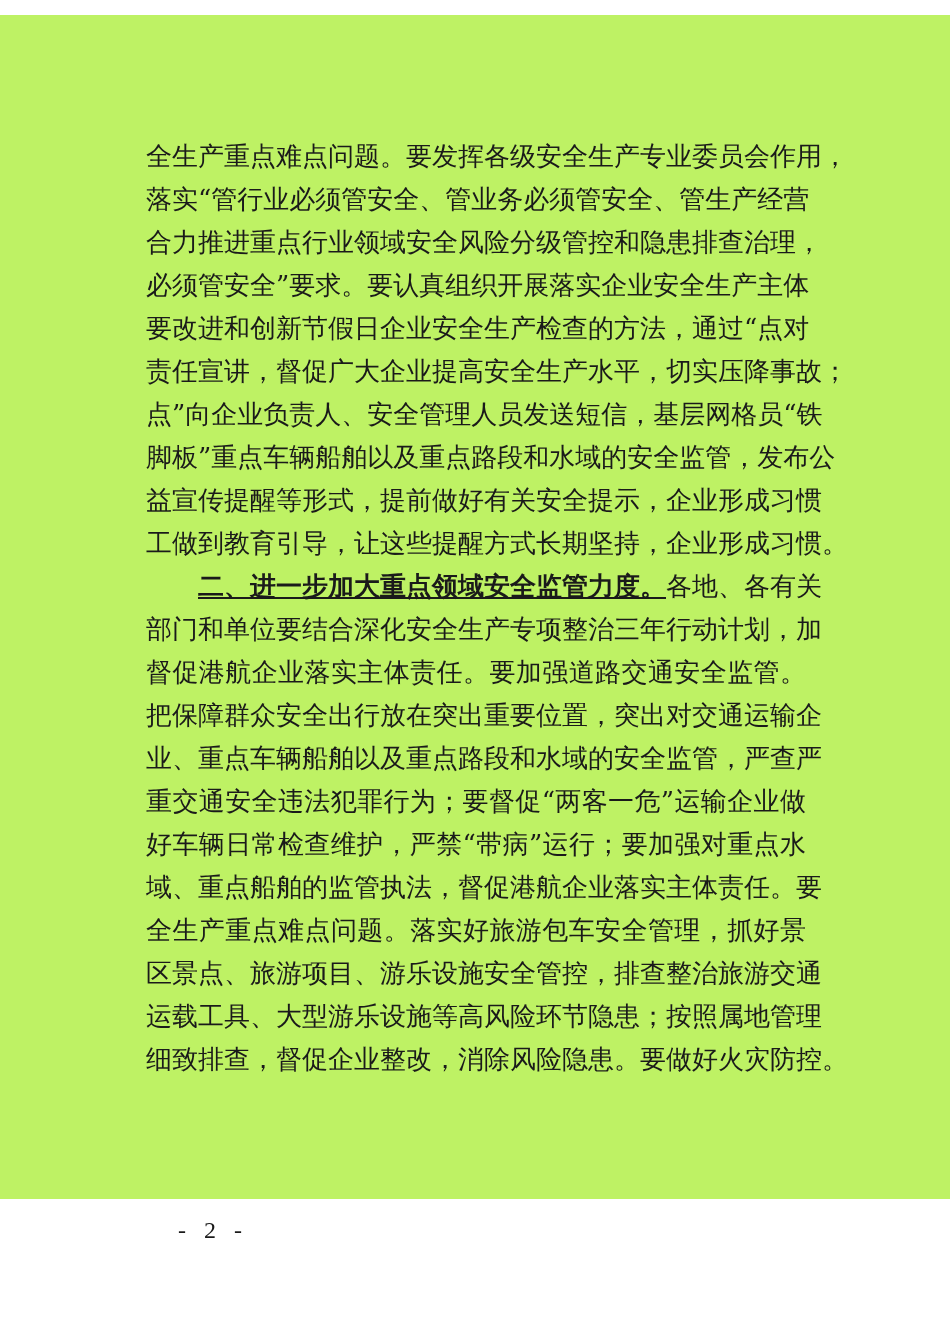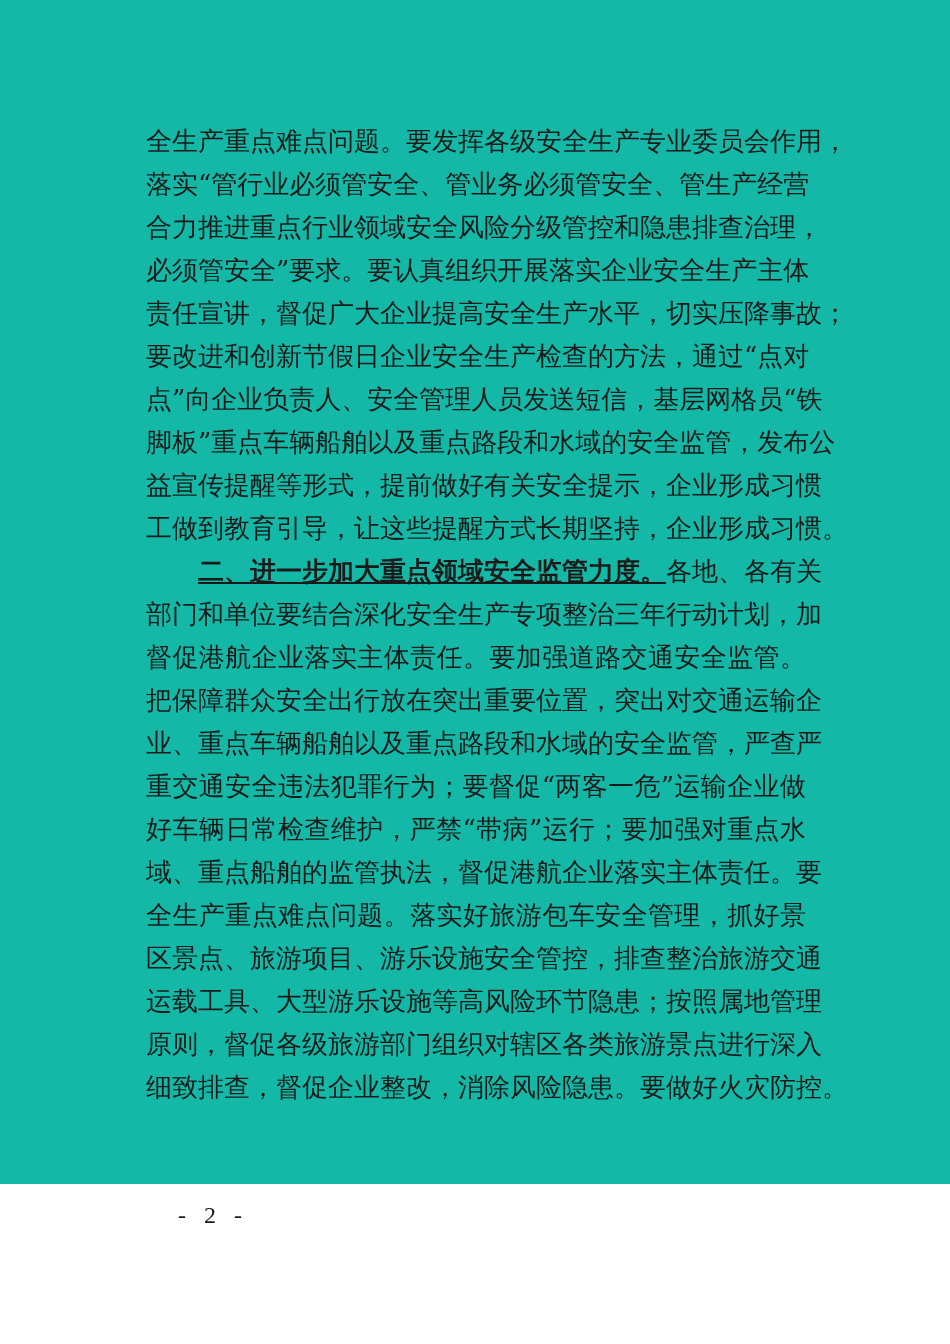--- a/index.html
+++ b/index.html
@@ -10,24 +10,24 @@
     body {
       width: 950px;
       height: 1344px;
       position: relative;
       overflow: hidden;
       font-family: "DejaVu Serif", "Liberation Serif", serif;
       color: #1a1a1a;
     }
     .page {
       position: absolute;
-      left: 0; top: 0;
+      left: 0; top: 15px;
       width: 950px;
       height: 1184px;
-      background: #14b8a6;
+      background: #bef264;
     }
     .text-block {
       position: absolute;
       left: 146px;
       top: 120px;
       width: 660px;
     }
     .line {
       height: 43px;
       line-height: 43px;
@@ -60,35 +60,34 @@
   </style>
 </head>
 <body>
 
 <div class="page">
   <div class="text-block">
     <div class="line"><span>全生产重点难点问题。要发挥各级安全生产专业委员会作用，</span></div>
     <div class="line"><span>落实“管行业必须管安全、管业务必须管安全、管生产经营</span></div>
     <div class="line"><span>合力推进重点行业领域安全风险分级管控和隐患排查治理，</span></div>
     <div class="line"><span>必须管安全”要求。要认真组织开展落实企业安全生产主体</span></div>
+    <div class="line"><span>要改进和创新节假日企业安全生产检查的方法，通过“点对</span></div>
     <div class="line"><span>责任宣讲，督促广大企业提高安全生产水平，切实压降事故；</span></div>
-    <div class="line"><span>要改进和创新节假日企业安全生产检查的方法，通过“点对</span></div>
     <div class="line"><span>点”向企业负责人、安全管理人员发送短信，基层网格员“铁</span></div>
     <div class="line"><span>脚板”重点车辆船舶以及重点路段和水域的安全监管，发布公</span></div>
     <div class="line"><span>益宣传提醒等形式，提前做好有关安全提示，企业形成习惯</span></div>
     <div class="line"><span>工做到教育引导，让这些提醒方式长期坚持，企业形成习惯。</span></div>
     <div class="line indent"><span class="bold">二、进一步加大重点领域安全监管力度。</span><span>各地、各有关</span></div>
     <div class="line"><span>部门和单位要结合深化安全生产专项整治三年行动计划，加</span></div>
     <div class="line"><span>督促港航企业落实主体责任。</span><span class="semibold">要加强道路交通安全监管。</span></div>
     <div class="line"><span>把保障群众安全出行放在突出重要位置，突出对交通运输企</span></div>
     <div class="line"><span>业、重点车辆船舶以及重点路段和水域的安全监管，严查严</span></div>
     <div class="line"><span>重交通安全违法犯罪行为；要督促“两客一危”运输企业做</span></div>
     <div class="line"><span>好车辆日常检查维护，严禁“带病”运行；要加强对重点水</span></div>
     <div class="line"><span>域、重点船舶的监管执法，督促港航企业落实主体责任。</span><span class="semibold">要</span></div>
     <div class="line"><span class="semibold">全生产重点难点问题。</span><span>落实好旅游包车安全管理，抓好景</span></div>
     <div class="line"><span>区景点、旅游项目、游乐设施安全管控，排查整治旅游交通</span></div>
     <div class="line"><span>运载工具、大型游乐设施等高风险环节隐患；按照属地管理</span></div>
-    <div class="line"><span>原则，督促各级旅游部门组织对辖区各类旅游景点进行深入</span></div>
     <div class="line"><span>细致排查，督促企业整改，消除风险隐患。</span><span class="semibold">要做好火灾防控。</span></div>
   </div>
 
   <div class="page-number">- 2 -</div>
 </div>
 
 </body></html>

